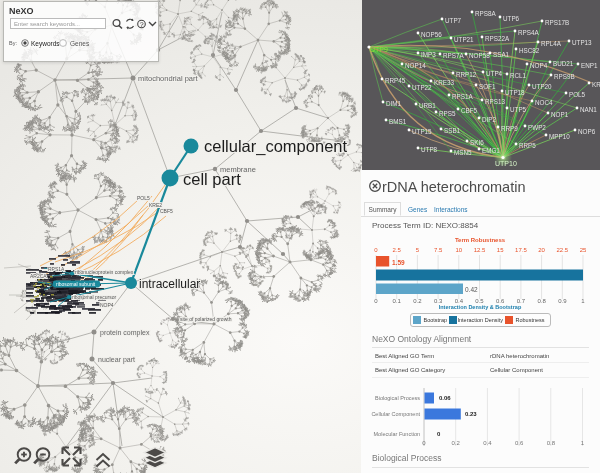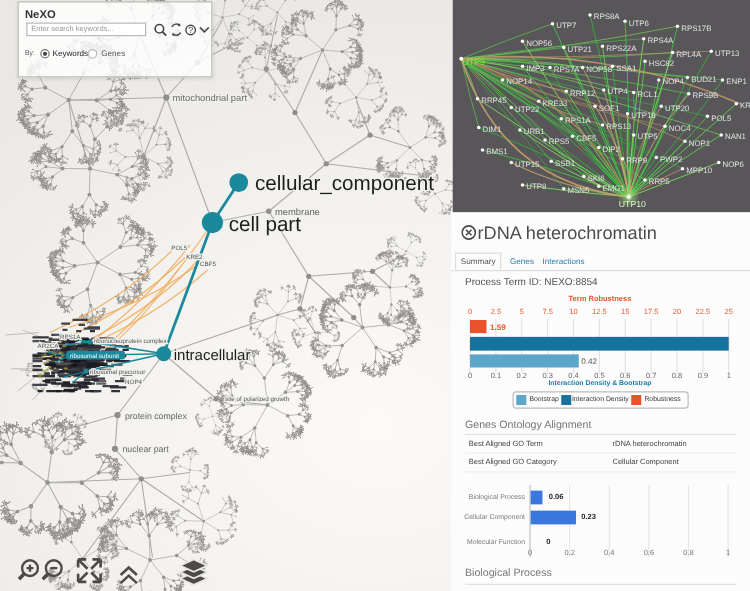--- a/index.html
+++ b/index.html
@@ -1120,21 +1120,21 @@
       <div style="position:absolute;left:189.3px;top:128px;width:24px;text-align:center;font-size:6px;color:#666">0.9</div>
       <div style="position:absolute;left:210.0px;top:128px;width:24px;text-align:center;font-size:6px;color:#666">1</div>
       <div style="position:absolute;left:39px;top:134px;width:160px;text-align:center;font-size:5.5px;font-weight:bold;color:#1b7eac">Interaction Density &amp; Bootstrap</div>
       <div style="position:absolute;left:49px;top:143px;width:141px;height:14px;border:1px solid #bbb;border-radius:3px;background:#fdfdfd"></div>
       <div style="position:absolute;left:52px;top:146px;width:8px;height:8px;background:#5da5c9"></div>
       <div style="position:absolute;left:62.5px;top:147px;font-size:5.5px;color:#333">Bootstrap</div>
       <div style="position:absolute;left:87.5px;top:146px;width:8px;height:8px;background:#17739e"></div>
       <div style="position:absolute;left:96.5px;top:147px;font-size:5.5px;color:#333">Interaction Density</div>
       <div style="position:absolute;left:143.5px;top:146px;width:8px;height:8px;background:#e8532c"></div>
       <div style="position:absolute;left:154.5px;top:147px;font-size:5.5px;color:#333">Robustness</div>
-      <div style="position:absolute;left:11px;top:164px;font-size:8.5px;color:#777">Genes Ontology Alignment</div>
+      <div style="position:absolute;left:11px;top:164px;font-size:8.5px;color:#777">NeXO Ontology Alignment</div>
       <div style="position:absolute;left:11px;top:177px;width:217px;border-top:1px solid #e2e2e2"></div>
       <div style="position:absolute;left:14px;top:183px;font-size:6px;color:#444">Best Aligned GO Term</div>
       <div style="position:absolute;left:129px;top:183px;font-size:6px;color:#444">rDNA heterochromatin</div>
       <div style="position:absolute;left:11px;top:191.5px;width:217px;border-top:1px solid #eee"></div>
       <div style="position:absolute;left:14px;top:197px;font-size:6px;color:#444">Best Aligned GO Category</div>
       <div style="position:absolute;left:129px;top:197px;font-size:6px;color:#444">Cellular Component</div>
       <div style="position:absolute;left:11px;top:207px;width:217px;border-top:1px solid #eee"></div>
       <svg width="239" height="58" style="position:absolute;left:0;top:218px">
         <line x1="63.0" y1="0" x2="63.0" y2="58" stroke="#e6e6e6" stroke-width="1"></line>
         <line x1="94.7" y1="0" x2="94.7" y2="58" stroke="#e6e6e6" stroke-width="1"></line>
@@ -1154,21 +1154,21 @@
       <div style="position:absolute;left:76px;top:261px;font-size:6px;font-weight:bold;color:#222">0</div>
       <div style="position:absolute;left:51.0px;top:270px;width:24px;text-align:center;font-size:6px;color:#777">0</div>
       <div style="position:absolute;left:82.7px;top:270px;width:24px;text-align:center;font-size:6px;color:#777">0.2</div>
       <div style="position:absolute;left:114.4px;top:270px;width:24px;text-align:center;font-size:6px;color:#777">0.4</div>
       <div style="position:absolute;left:146.1px;top:270px;width:24px;text-align:center;font-size:6px;color:#777">0.6</div>
       <div style="position:absolute;left:177.8px;top:270px;width:24px;text-align:center;font-size:6px;color:#777">0.8</div>
       <div style="position:absolute;left:209.5px;top:270px;width:24px;text-align:center;font-size:6px;color:#777">1</div>
       <div style="position:absolute;left:11px;top:283px;font-size:8.5px;color:#777">Biological Process</div>
       <div style="position:absolute;left:11px;top:297px;width:217px;border-top:1px solid #e2e2e2"></div>
     </div>
-<div style="position:absolute;left:14px;top:1px;width:156px;height:61px;background:rgba(255,255,255,0.82);border:1px solid #b8b8b4;box-shadow:0 1px 3px rgba(0,0,0,0.12)">
+<div style="position:absolute;left:3px;top:1px;width:156px;height:61px;background:rgba(255,255,255,0.82);border:1px solid #b8b8b4;box-shadow:0 1px 3px rgba(0,0,0,0.12)">
       <div style="position:absolute;left:5px;top:4px;font-size:9px;font-weight:bold;color:#333">NeXO</div>
       <div style="position:absolute;left:6px;top:16px;width:96px;height:11px;border:1px solid #bbb;background:#fff;font-size:6px;color:#999;line-height:10px;padding-left:3px;overflow:hidden;white-space:nowrap">Enter search keywords...</div>
       <svg width="46" height="14" style="position:absolute;left:107px;top:15px" fill="none" stroke="#444">
         <circle cx="5.5" cy="6" r="3.4" stroke-width="1.3"></circle>
         <line x1="8" y1="8.5" x2="11" y2="11.5" stroke-width="1.5"></line>
         <path d="M15.5 4.5a4 4 0 0 1 6.5-1M22.5 9a4 4 0 0 1-6.5 1" stroke-width="1.2"></path>
         <path d="M21.5 1.5l1 2.2-2.3.3zM16.5 12.2l-1-2.2 2.3-.3z" fill="#444" stroke="none"></path>
         <circle cx="30.5" cy="7" r="3.8" stroke-width="1.1"></circle>
         <text x="28.7" y="9.8" font-size="7" fill="#444" stroke="none">?</text>
         <path d="M38 5l3.5 3.5L45 5" stroke-width="1.4"></path>

